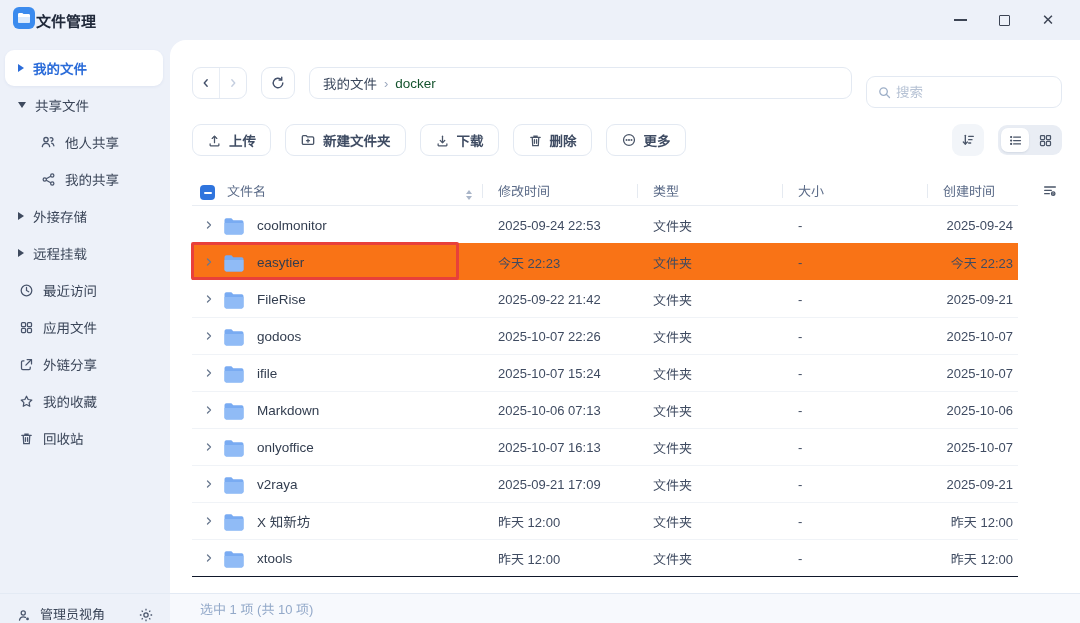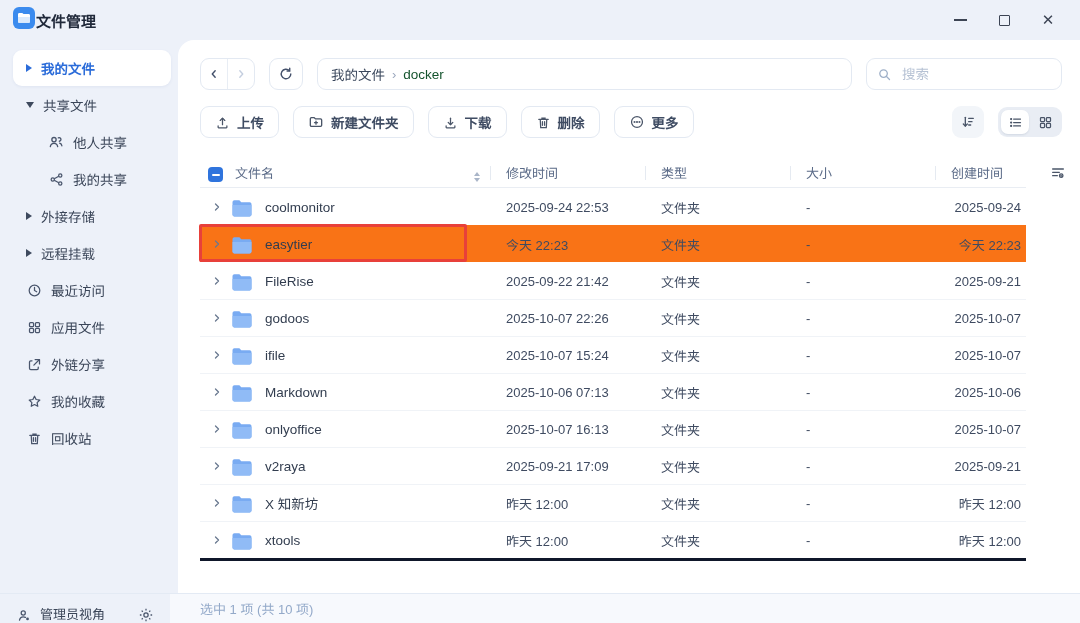--- a/index.html
+++ b/index.html
@@ -11,21 +11,21 @@
   .titlebar { height:40px; flex:0 0 40px; display:flex; align-items:center; justify-content:space-between; padding:0 10px 0 12px; }
   .app-id { display:flex; align-items:center; gap:0; }
   .app-title { font-size:15px; font-weight:700; color:#20293a; }
   .win-controls { display:flex; align-items:center; }
   .wc { width:44px; height:30px; border:none; background:transparent; display:flex; align-items:center; justify-content:center; color:#3c4454; cursor:pointer; }
   .wc .min-line { width:13px; height:2px; background:#3c4454; }
   .wc .max-box { width:11px; height:11px; border:1.6px solid #3c4454; border-radius:1px; }
   .wc.close { font-size:15px; }
 
   
-  .main { flex:1 1 auto; display:flex; min-height:0;padding-left:8px; }
+  .main { flex:1 1 auto; display:flex; min-height:0; }
   .sidebar { flex:0 0 170px; width:170px; padding-top:9px; }
   .side-item { height:36px; margin:1px 7px 0 5px; border-radius:9px; display:flex; align-items:center; padding-left:13px; gap:9px; font-size:13.5px; color:#3a4558; cursor:pointer; }
   .side-item.sub { padding-left:35px; }
   .side-item.selected { background:#ffffff; color:#2b6cd9; box-shadow:0 1px 3px rgba(60,90,150,.08); font-weight:600; }
   .tri { width:0; height:0; flex:0 0 auto; }
   .tri.right { border-top:4.5px solid transparent; border-bottom:4.5px solid transparent; border-left:6px solid #3e4a5e; }
   .tri.right.blue { border-left-color:#2b6cd9; }
   .tri.down { border-left:4.5px solid transparent; border-right:4.5px solid transparent; border-top:6px solid #3e4a5e; }
   .side-ico { width:16px; height:16px; flex:0 0 auto; color:#49556c; display:flex; align-items:center; justify-content:center; }
 
@@ -34,21 +34,21 @@
   
   .nav-row { display:flex; align-items:center; padding:18px 18px 0 22px; gap:14px; }
   .nav-pill { display:flex; height:32px; border:1px solid #e3e9f2; border-radius:9px; overflow:hidden; background:#fff; }
   .nav-pill button { width:26px; border:none; background:transparent; display:flex; align-items:center; justify-content:center; cursor:pointer; }
   .nav-pill .sep { width:1px; background:#e8edf4; }
   .icon-btn { width:34px; height:32px; border:1px solid #e3e9f2; border-radius:9px; background:#fff; display:flex; align-items:center; justify-content:center; cursor:pointer; color:#44516b; }
   .breadcrumb { flex:1 1 auto; height:32px; border:1px solid #e3e9f2; border-radius:9px; display:flex; align-items:center; padding:0 13px; font-size:13.5px; gap:7px; }
   .bc-root { color:#3a475c; }
   .bc-sep { color:#9aa7bd; font-size:13px; }
   .bc-cur { color:#14532d; font-weight:400; }
-  .searchbox { flex:0 0 196px; height:32px; border:1px solid #e3e9f2; border-radius:9px; display:flex; align-items:center; padding:0 10px; gap:10px; color:#9fb0c8; }
+  .searchbox { flex:0 0 196px; height:32px; border:1px solid #e3e9f2; border-radius:9px; display:flex; align-items:center; padding:0 10px; gap:4px; color:#9fb0c8;margin-top:18px; }
   .searchbox input { border:none; outline:none; width:100%; font-size:13.5px; background:transparent; color:#3a475c; }
   .searchbox input::placeholder { color:#b6c2d4; }
 
   
   .action-row { display:flex; align-items:center; padding:16px 18px 0 22px; gap:14px; }
   .act-btn { height:32px; border:1px solid #e3e9f2; border-radius:9px; background:#fff; display:flex; align-items:center; gap:7px; padding:0 14px; font-size:13.5px; font-weight:600; color:#3f4c63; cursor:pointer; }
   .act-btn svg { color:#4a5568; }
   .act-spacer { flex:1 1 auto; }
   .sort-btn { width:32px; height:32px; border:none; border-radius:9px; background:#f2f5f9; display:flex; align-items:center; justify-content:center; color:#4a5568; cursor:pointer; }
   .segmented { display:flex; background:#e9edf4; border-radius:9px; padding:3px; gap:2px; }
@@ -63,21 +63,21 @@
   .th.meta::before { content:""; position:absolute; left:0; top:50%; transform:translateY(-50%); width:1px; height:14px; background:#e5eaf1; }
   .th-name { gap:12px; padding-left:8px; }
   .sort-arrows { margin-left:auto; margin-right:10px; display:flex; flex-direction:column; gap:2px; }
   .sort-arrows i { width:0; height:0; border-left:3.5px solid transparent; border-right:3.5px solid transparent; display:block; }
   .sort-arrows .up { border-bottom:4.5px solid #a9b5c8; }
   .sort-arrows .dn { border-top:4.5px solid #a9b5c8; }
   .checkbox { width:15px; height:15px; border-radius:4px; background:#2f74dd; display:flex; align-items:center; justify-content:center; cursor:pointer; }
   .checkbox .dash { width:8px; height:2px; background:#fff; border-radius:1px; }
   .col-gear { position:absolute; right:-40px; top:50%; transform:translateY(-50%); color:#4a5568; cursor:pointer; display:flex; }
 
-  .tbody { position:relative; border-bottom:3px solid #0f172a; }
+  .tbody { position:relative; border-bottom:1px solid #0f172a; }
   .trow { display:grid; grid-template-columns:290px 155px 145px 145px 1fr; align-items:center; height:37px; border-top:1px solid transparent; font-size:13.5px; cursor:default; }
   .trow.divided { border-top-color:#f0f3f7; }
   .trow.selected { background:#f97316; }
   .cell.name { display:flex; align-items:center; gap:0; padding-left:6px; }
   .chev { width:22px; display:flex; align-items:center; justify-content:center; color:#69788f; cursor:pointer; }
   .foldericon { width:24px; margin-left:3px; display:flex; align-items:center; }
   .fname { margin-left:10px; color:#323d4f; }
   .cell.meta { padding-left:16px; color:#3f4b61; font-size:13px; }
   .cell.created { text-align:right; padding-right:5px; padding-left:0; }
 

